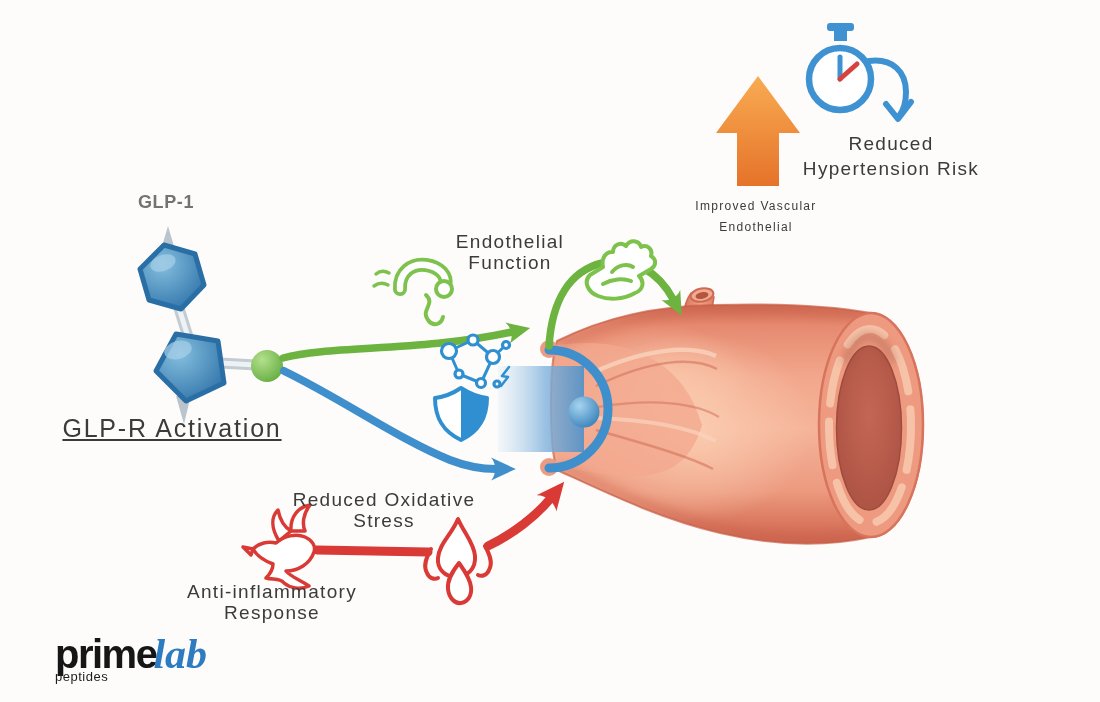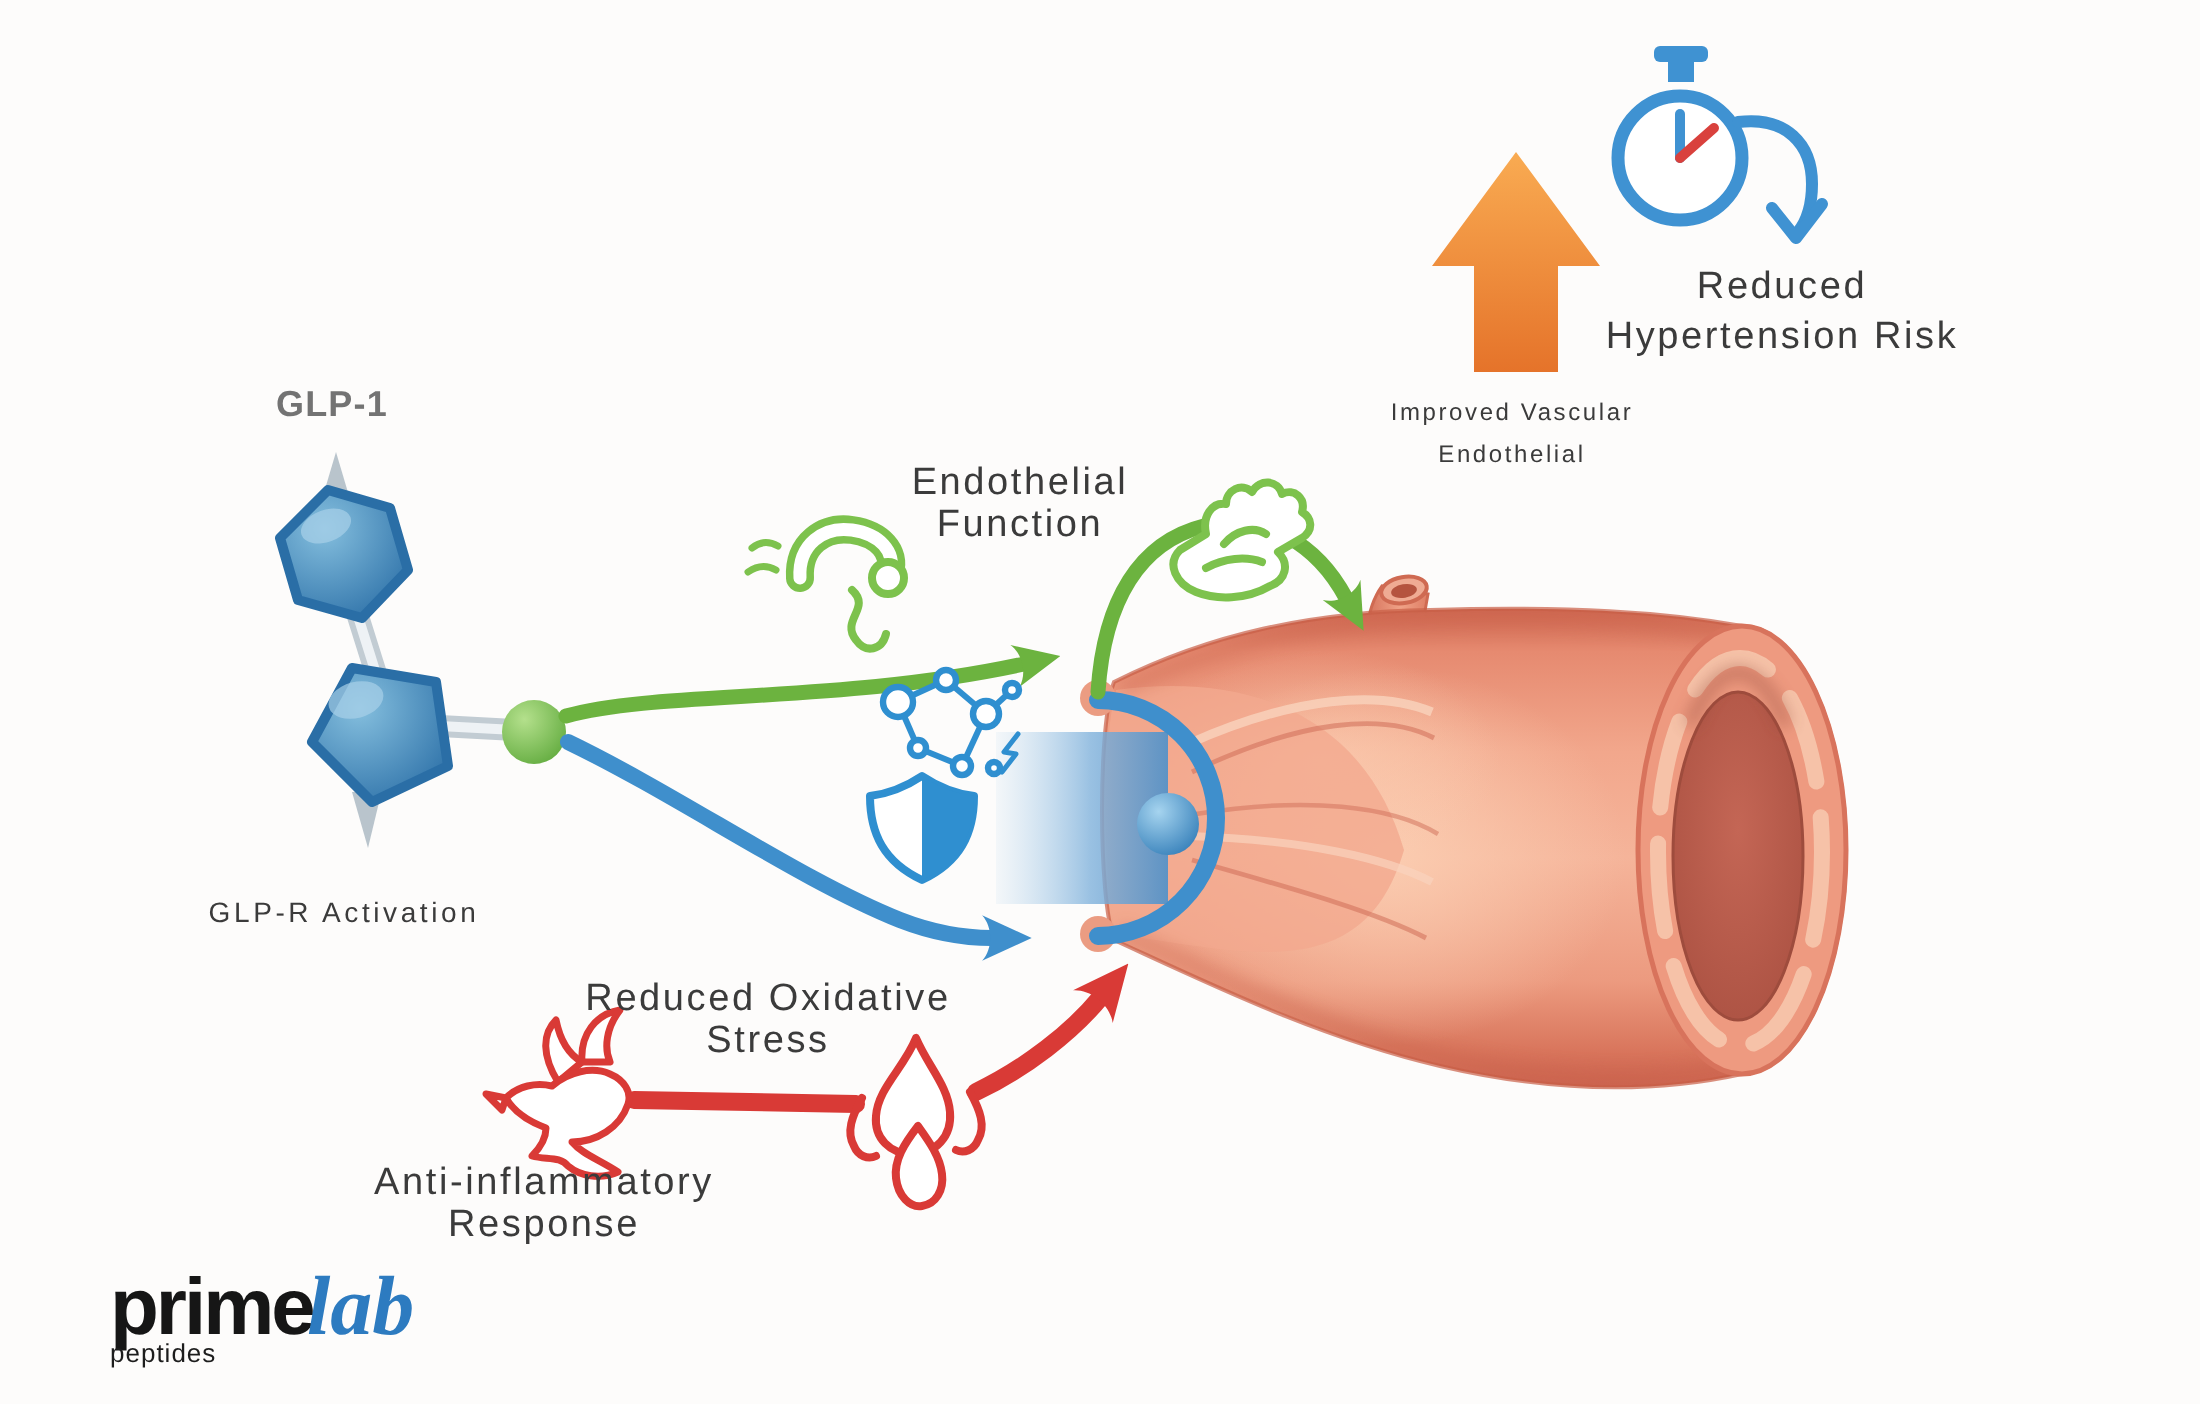--- a/index.html
+++ b/index.html
@@ -3,21 +3,21 @@
 <meta charset="utf-8">
 <style>
   html,body{margin:0;padding:0;background:#ffffff;}
   .stage{position:relative;width:1100px;height:702px;background:#fdfcfb;overflow:hidden;
          font-family:"Liberation Sans",sans-serif;}
   .stage svg{position:absolute;left:0;top:0;}
   .lbl{position:absolute;text-align:center;color:#3b3b3b;font-weight:500;
        font-size:19px;line-height:21px;letter-spacing:1.3px;}
   #lbl-glp1{left:106px;top:192px;width:120px;color:#737373;font-weight:bold;
             font-size:18px;letter-spacing:0.6px;}
-  #lbl-glpr{left:22px;top:446px;width:300px;font-size:14px;letter-spacing:1.8px;}
+  #lbl-glpr{left:22px;top:418px;width:300px;font-size:25px;letter-spacing:1.8px;text-decoration:underline;}
   #lbl-endo{left:410px;top:231px;width:200px;}
   #lbl-oxid{left:264px;top:489px;width:240px;}
   #lbl-anti{left:142px;top:581px;width:260px;}
   #lbl-elas{left:626px;top:196px;width:260px;font-size:12px;}
   #lbl-hyper{left:771px;top:131px;width:240px;line-height:25px;}
   .logo{position:absolute;left:55px;top:630px;width:195px;}
   .logo-row{display:flex;align-items:baseline;}
   .logo-prime{font-weight:bold;font-size:40px;color:#161616;letter-spacing:-1.5px;}
   .logo-lab{font-family:"Liberation Serif",serif;font-style:italic;font-weight:bold;
             font-size:42px;color:#2d7bc0;margin-left:-3px;}

